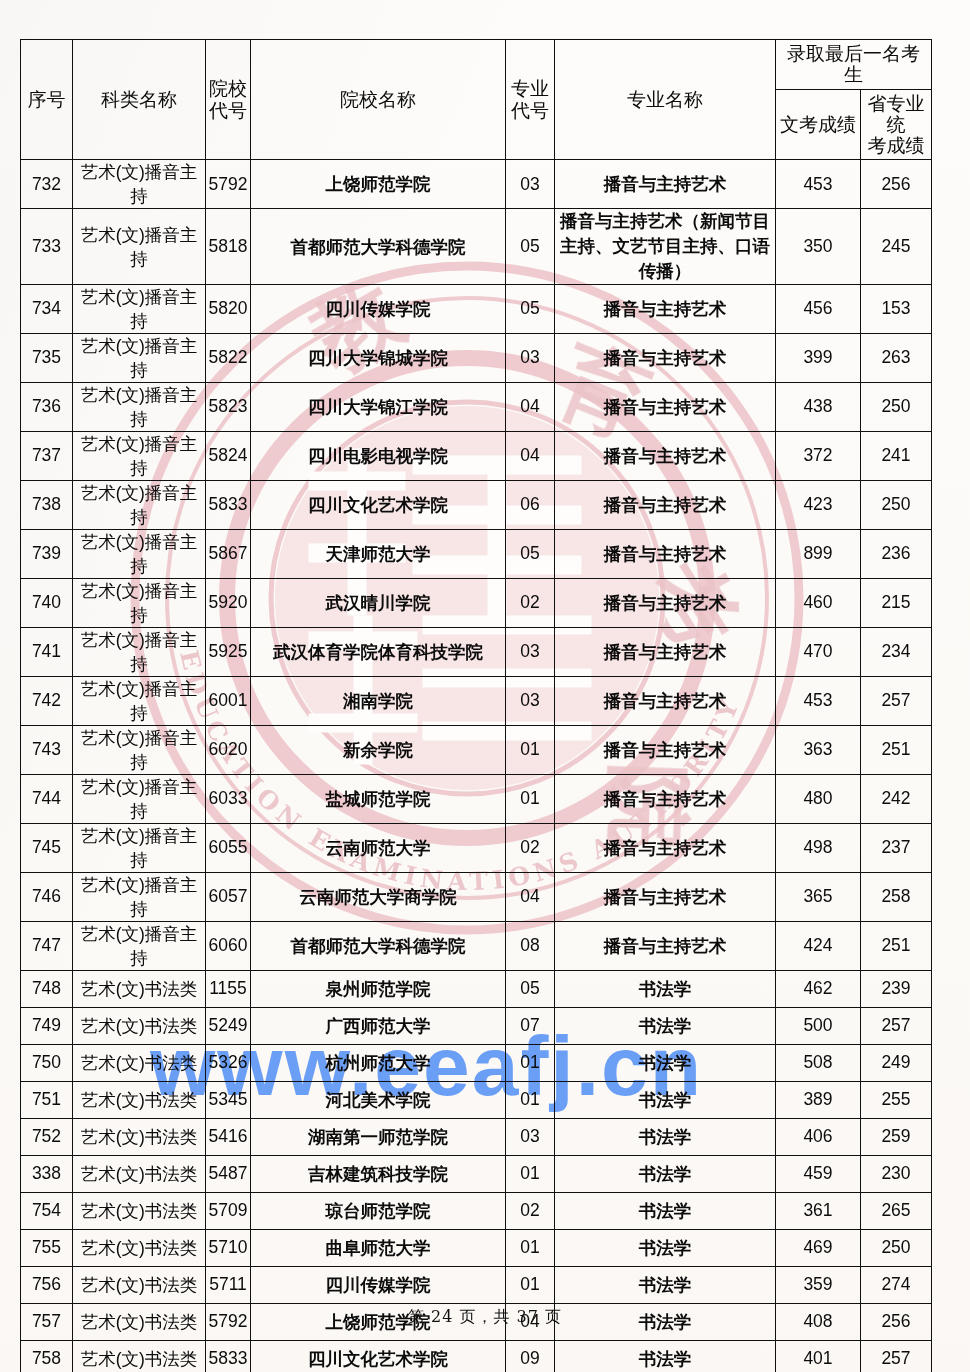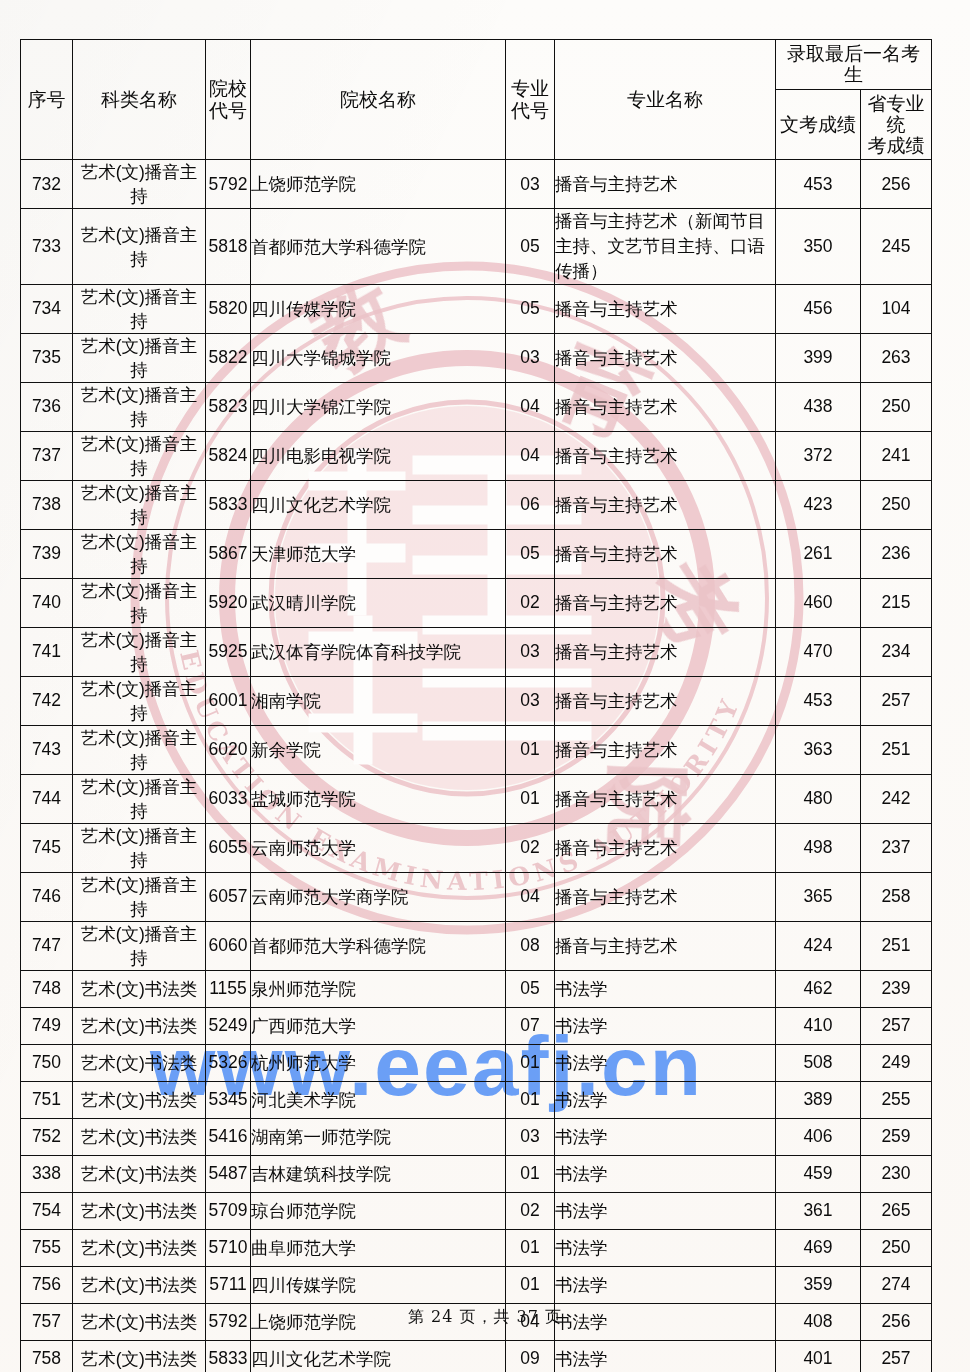--- a/index.html
+++ b/index.html
@@ -87,21 +87,21 @@
     font-size: 19px;
     line-height: 1.1;
   }
   table.reg td {
     font-size: 17.5px;
     height: 36px;
     vertical-align: middle;
     font-family: "Liberation Sans", "DejaVu Sans", sans-serif;
   }
   td.c { text-align: center; }
-  td.l { text-align: left; padding-left: 7px; }
+  td.l { text-align: center; padding-left: 7px; font-weight: bold; }
   td.wrap {
     line-height: 1.42;
     padding-top: 4px;
     padding-bottom: 4px;
     white-space: normal;
   }
 
   
   col.c-seq    { width: 52px; }
   col.c-cat    { width: 133px; }
@@ -224,21 +224,21 @@
           <td class="c">245</td>
         </tr>
         <tr>
           <td class="c">734</td>
           <td class="c">艺术(文)播音主持</td>
           <td class="c">5820</td>
           <td class="l">四川传媒学院</td>
           <td class="c">05</td>
           <td class="l">播音与主持艺术</td>
           <td class="c">456</td>
-          <td class="c">104</td>
+          <td class="c">153</td>
         </tr>
         <tr>
           <td class="c">735</td>
           <td class="c">艺术(文)播音主持</td>
           <td class="c">5822</td>
           <td class="l">四川大学锦城学院</td>
           <td class="c">03</td>
           <td class="l">播音与主持艺术</td>
           <td class="c">399</td>
           <td class="c">263</td>
@@ -273,21 +273,21 @@
           <td class="c">423</td>
           <td class="c">250</td>
         </tr>
         <tr>
           <td class="c">739</td>
           <td class="c">艺术(文)播音主持</td>
           <td class="c">5867</td>
           <td class="l">天津师范大学</td>
           <td class="c">05</td>
           <td class="l">播音与主持艺术</td>
-          <td class="c">261</td>
+          <td class="c">899</td>
           <td class="c">236</td>
         </tr>
         <tr>
           <td class="c">740</td>
           <td class="c">艺术(文)播音主持</td>
           <td class="c">5920</td>
           <td class="l">武汉晴川学院</td>
           <td class="c">02</td>
           <td class="l">播音与主持艺术</td>
           <td class="c">460</td>
@@ -373,21 +373,21 @@
           <td class="c">462</td>
           <td class="c">239</td>
         </tr>
         <tr>
           <td class="c">749</td>
           <td class="c">艺术(文)书法类</td>
           <td class="c">5249</td>
           <td class="l">广西师范大学</td>
           <td class="c">07</td>
           <td class="l">书法学</td>
-          <td class="c">410</td>
+          <td class="c">500</td>
           <td class="c">257</td>
         </tr>
         <tr>
           <td class="c">750</td>
           <td class="c">艺术(文)书法类</td>
           <td class="c">5326</td>
           <td class="l">杭州师范大学</td>
           <td class="c">01</td>
           <td class="l">书法学</td>
           <td class="c">508</td>

